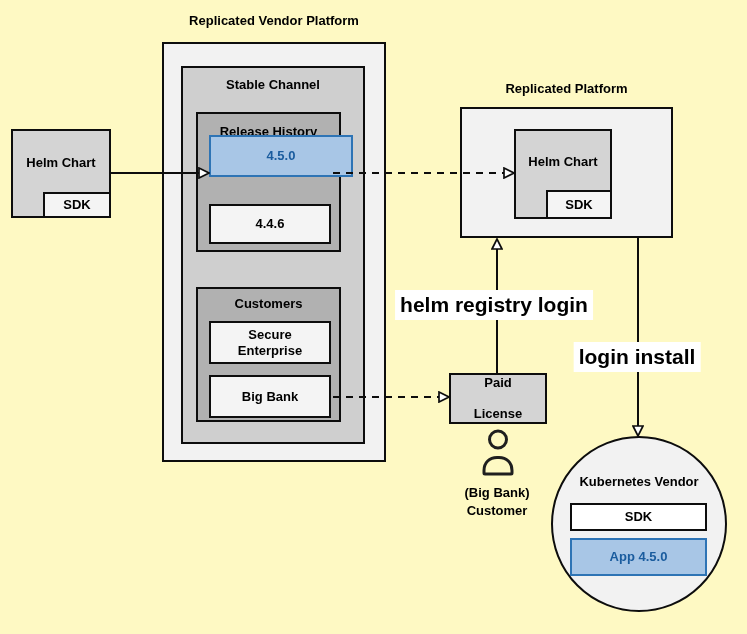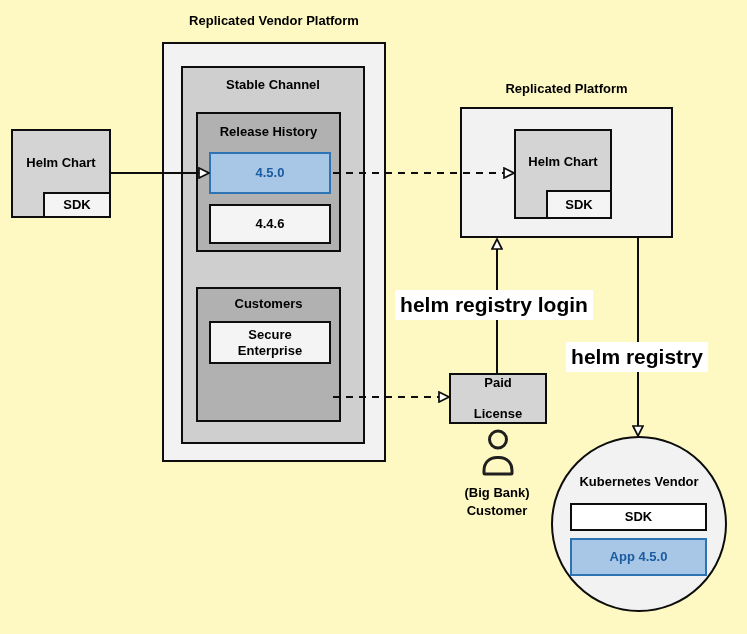--- a/index.html
+++ b/index.html
@@ -40,32 +40,33 @@
   <div class="titlelbl" style="left:162px;top:13px;width:224px;">Replicated Vendor Platform</div>
 
   <div class="box fill-outer" style="left:162px;top:42px;width:224px;height:420px;"></div>
 
   <div class="box fill-med" style="left:181px;top:66px;width:184px;height:378px;"></div>
   <div class="titlelbl" style="left:181px;top:77px;width:184px;">Stable Channel</div>
 
   <div class="box fill-dark" style="left:196px;top:112px;width:145px;height:140px;"></div>
   <div class="titlelbl" style="left:196px;top:124px;width:145px;">Release History</div>
 
-  <div class="box blue-box center-txt lbl" style="left:209px;top:152px;width:122px;height:42px;">4.5.0</div>
+  <div class="box blue-box center-txt lbl" style="left:209px;top:135px;width:144px;height:42px;">4.5.0</div>
 
   <div class="box fill-light center-txt lbl" style="left:209px;top:204px;width:122px;height:40px;">4.4.6</div>
 
   <div class="box fill-dark" style="left:196px;top:287px;width:145px;height:135px;"></div>
   <div class="titlelbl" style="left:196px;top:296px;width:145px;">Customers</div>
 
   <div class="box fill-light center-txt" style="left:209px;top:321px;width:122px;height:43px;">
     <div class="lbl">Secure</div>
     <div class="lbl">Enterprise</div>
   </div>
 
+  <div class="box fill-light center-txt lbl" style="left:209px;top:375px;width:122px;height:43px;">Big Bank</div>
 
   <div class="box fill-node center-txt lbl" style="left:11px;top:129px;width:100px;height:89px;padding-bottom:22px;">Helm Chart</div>
   <div class="box fill-light center-txt lbl" style="left:43px;top:192px;width:68px;height:26px;">SDK</div>
 
   <div class="titlelbl" style="left:460px;top:81px;width:213px;">Replicated Platform</div>
   <div class="box fill-outer" style="left:460px;top:107px;width:213px;height:131px;"></div>
   <div class="box fill-node center-txt lbl" style="left:514px;top:129px;width:98px;height:90px;padding-bottom:24px;">Helm Chart</div>
   <div class="box fill-light center-txt lbl" style="left:546px;top:190px;width:66px;height:29px;">SDK</div>
 
   <div class="box fill-node center-txt" style="left:449px;top:373px;width:98px;height:51px;justify-content:space-between;">
@@ -107,15 +108,15 @@
   <svg class="ah" style="left:491px;top:238px;" width="12" height="12" viewBox="0 0 12 12">
     <polygon points="1,11 6,1 11,11"></polygon>
     </svg>
 
   <div class="vline" style="left:637px;top:238px;height:188px;"></div>
   <svg class="ah" style="left:632px;top:425px;" width="12" height="12" viewBox="0 0 12 12">
     <polygon points="1,1 6,11 11,1"></polygon>
     </svg>
 
   <div class="cmd" style="left:494px;top:305px;">helm registry login</div>
-  <div class="cmd" style="left:637px;top:357px;">helm registry</div>
+  <div class="cmd" style="left:637px;top:357px;">login install</div>
 
 </div>
 
 </body></html>

